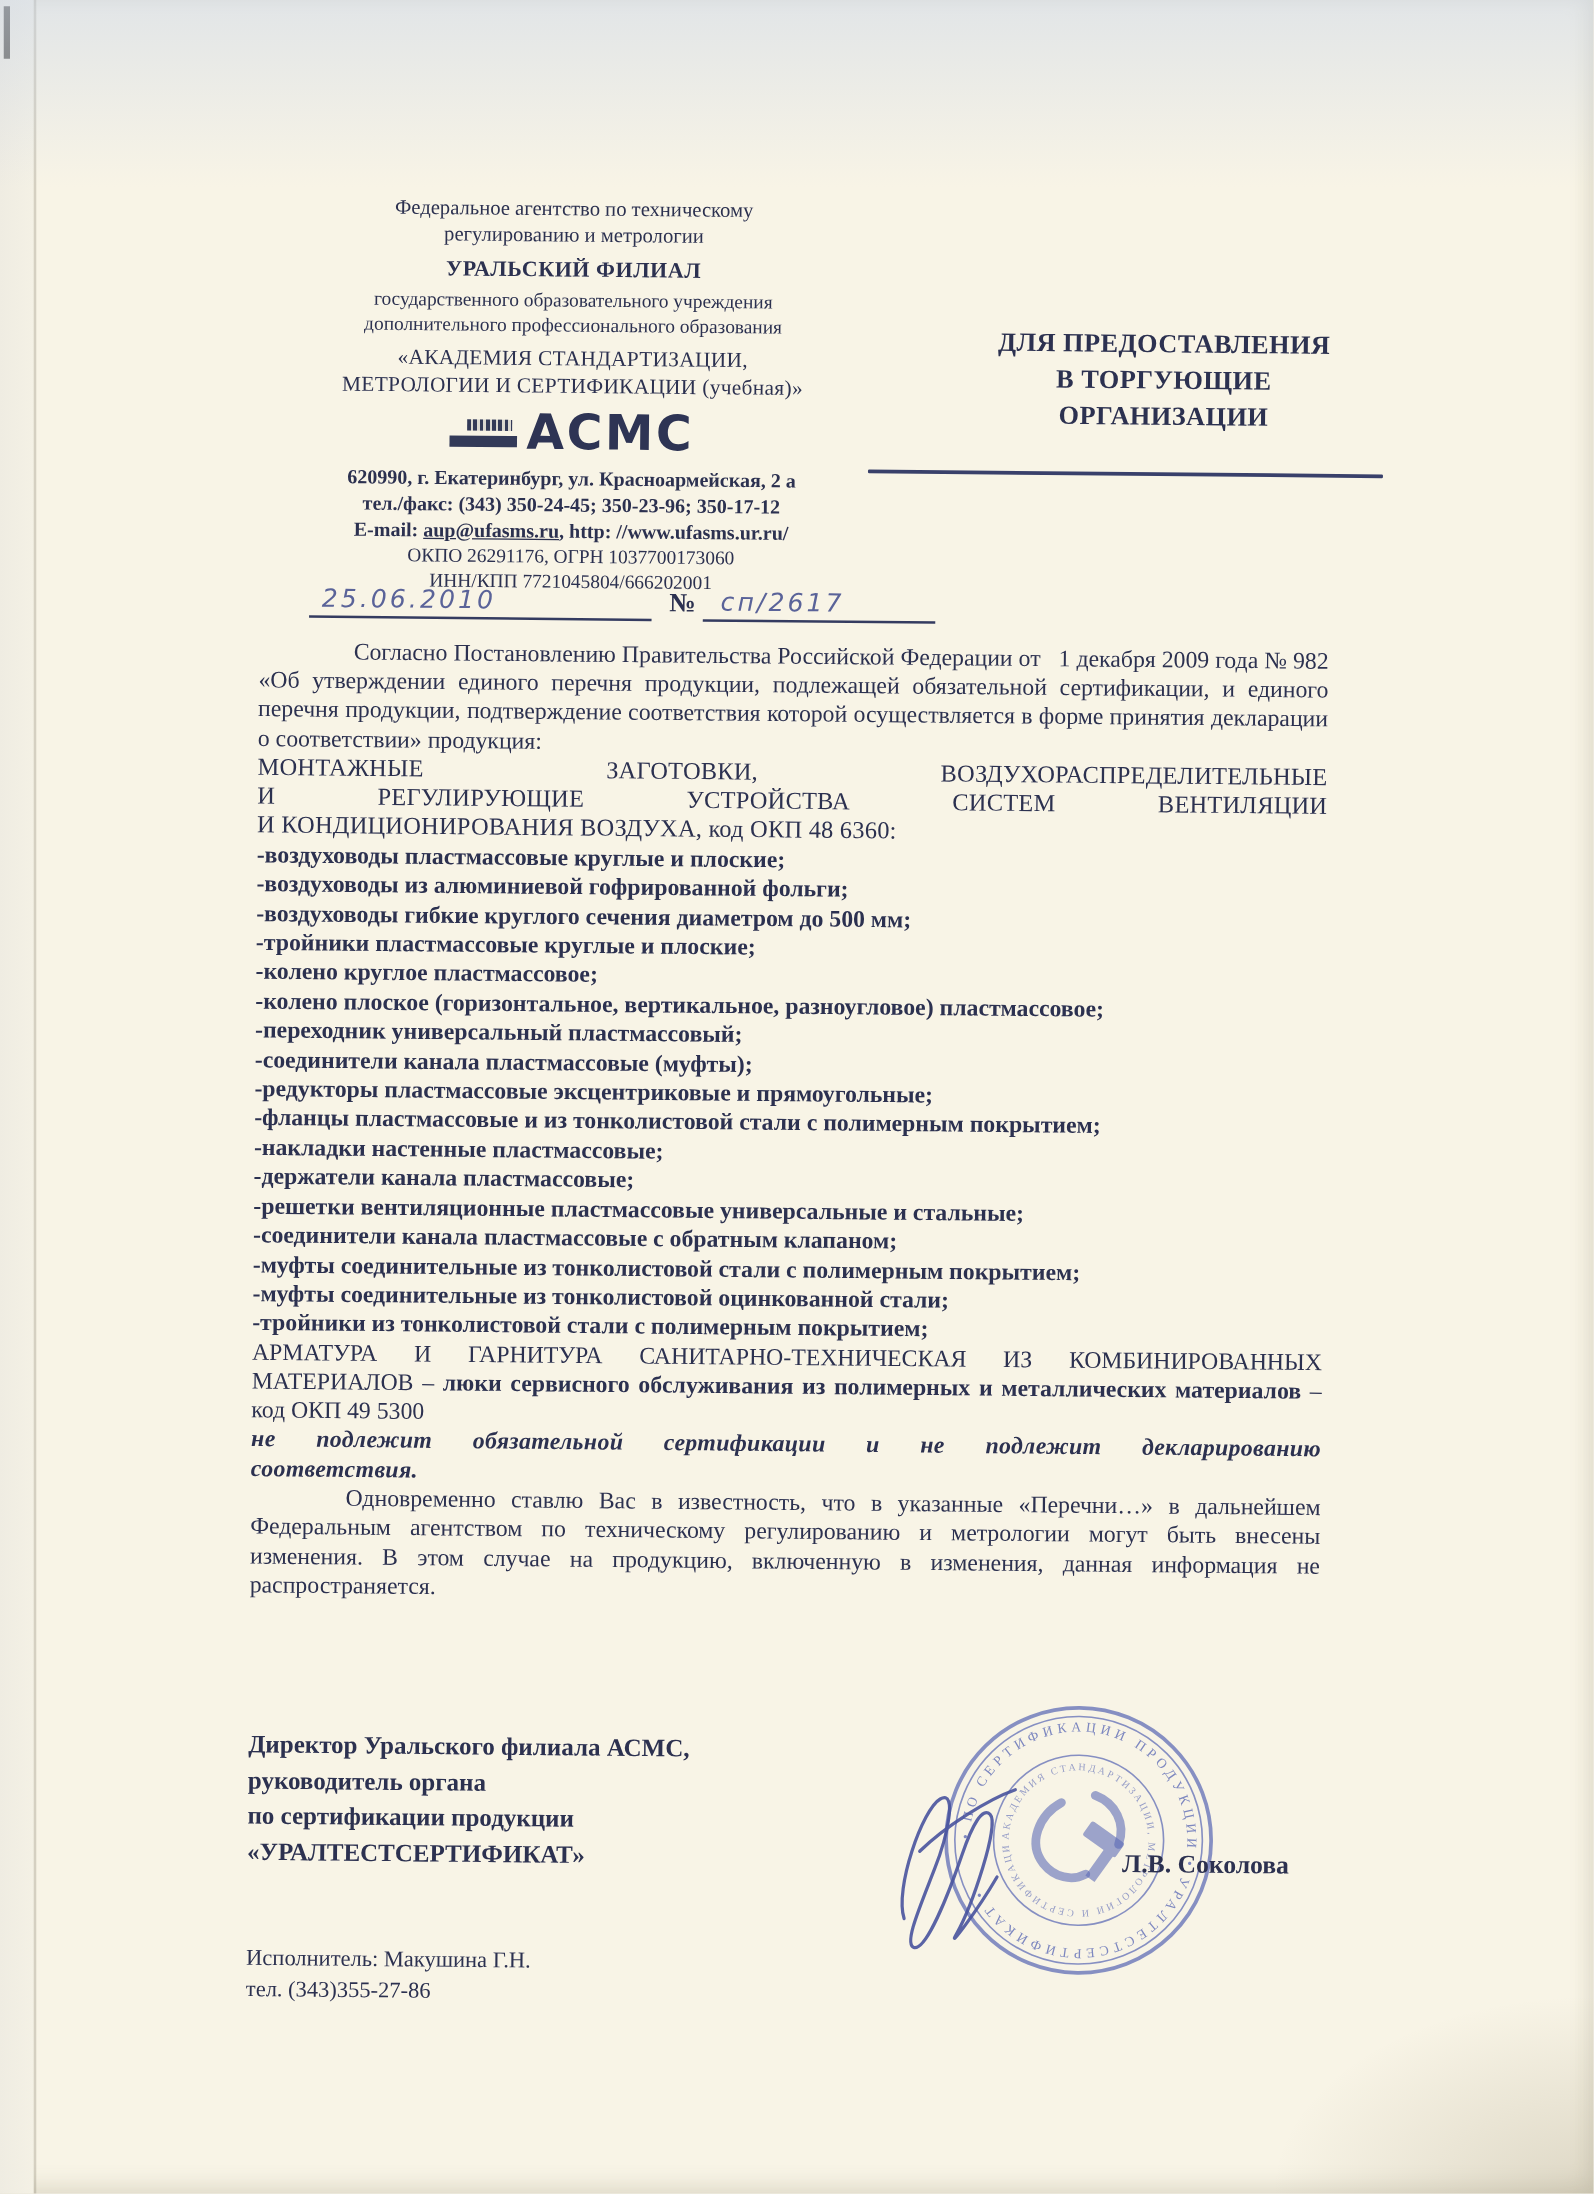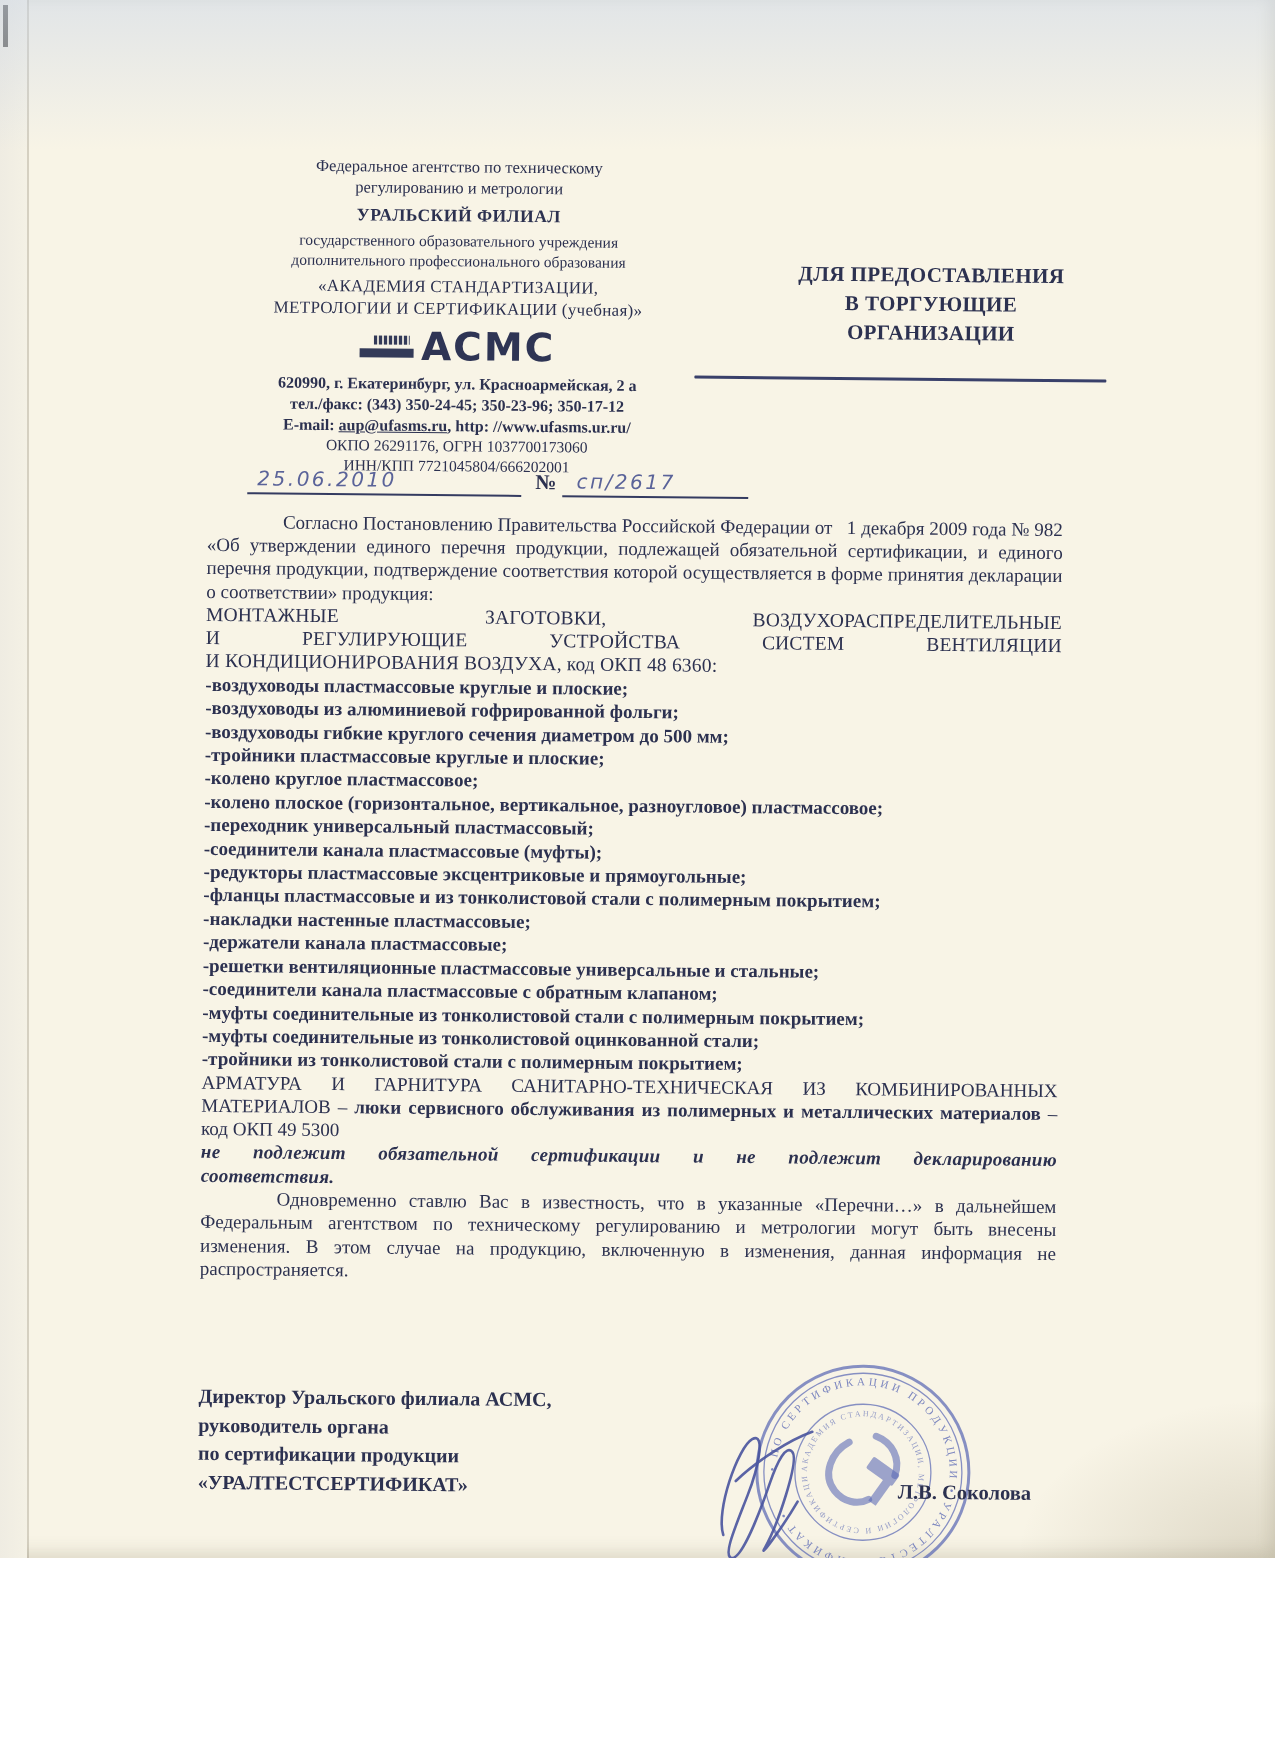--- a/index.html
+++ b/index.html
@@ -1,17 +1,17 @@
 <!DOCTYPE html>
 <html><head>
 <meta charset="utf-8">
 <style>
   html,body{margin:0;padding:0;}
   .page{
-    position:relative; width:1275px; height:1558px; overflow:hidden;
+    position:relative; width:1275px; height:1755px; overflow:hidden;
     background:#f8f4e6;
     font-family:"Liberation Serif", serif;
     color:#2c3150;
     box-shadow:inset 0 -8px 16px rgba(120,110,85,.14), inset -8px 0 14px rgba(120,110,85,.08);
   }
   .tint-top{position:absolute;left:0;top:0;width:100%;height:150px;
     background:linear-gradient(180deg, rgba(198,211,233,.45), rgba(198,211,233,0));pointer-events:none;}
   .edge-left{position:absolute;left:0;top:0;width:27px;height:100%;
     background:linear-gradient(90deg,#efece2,#f4f1e5);}
   .edge-line{position:absolute;left:27px;top:0;width:2px;height:100%;background:rgba(122,116,98,.28);}

